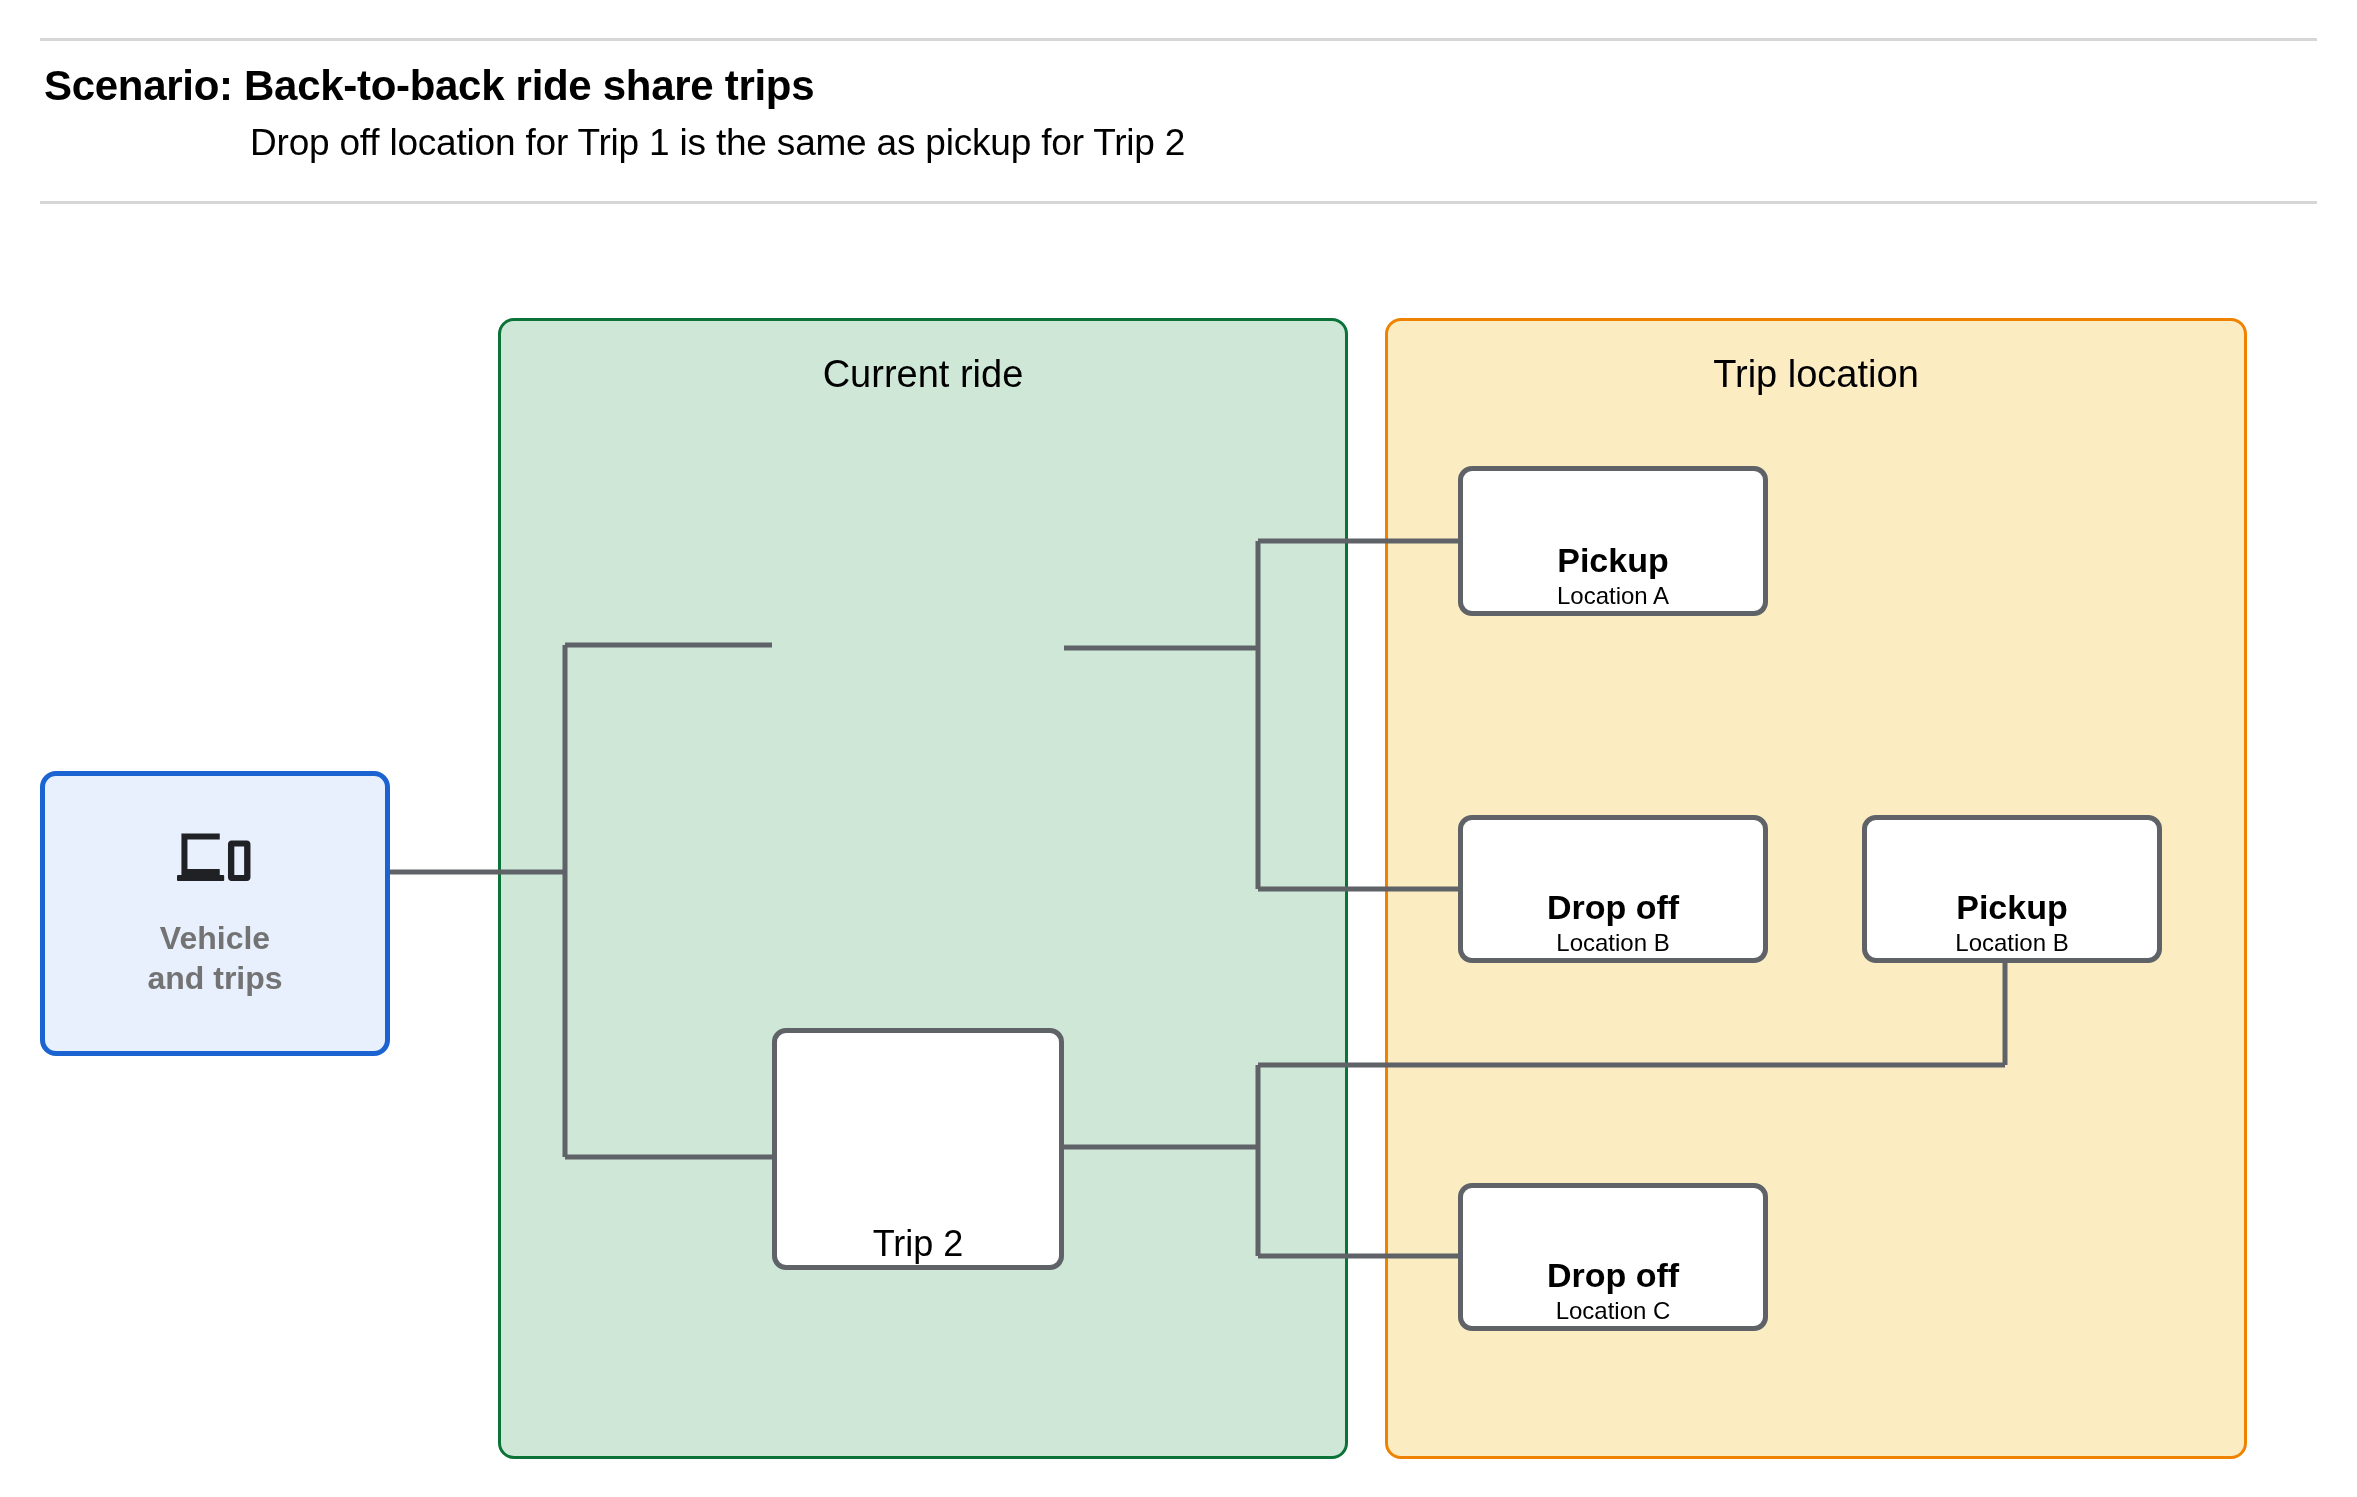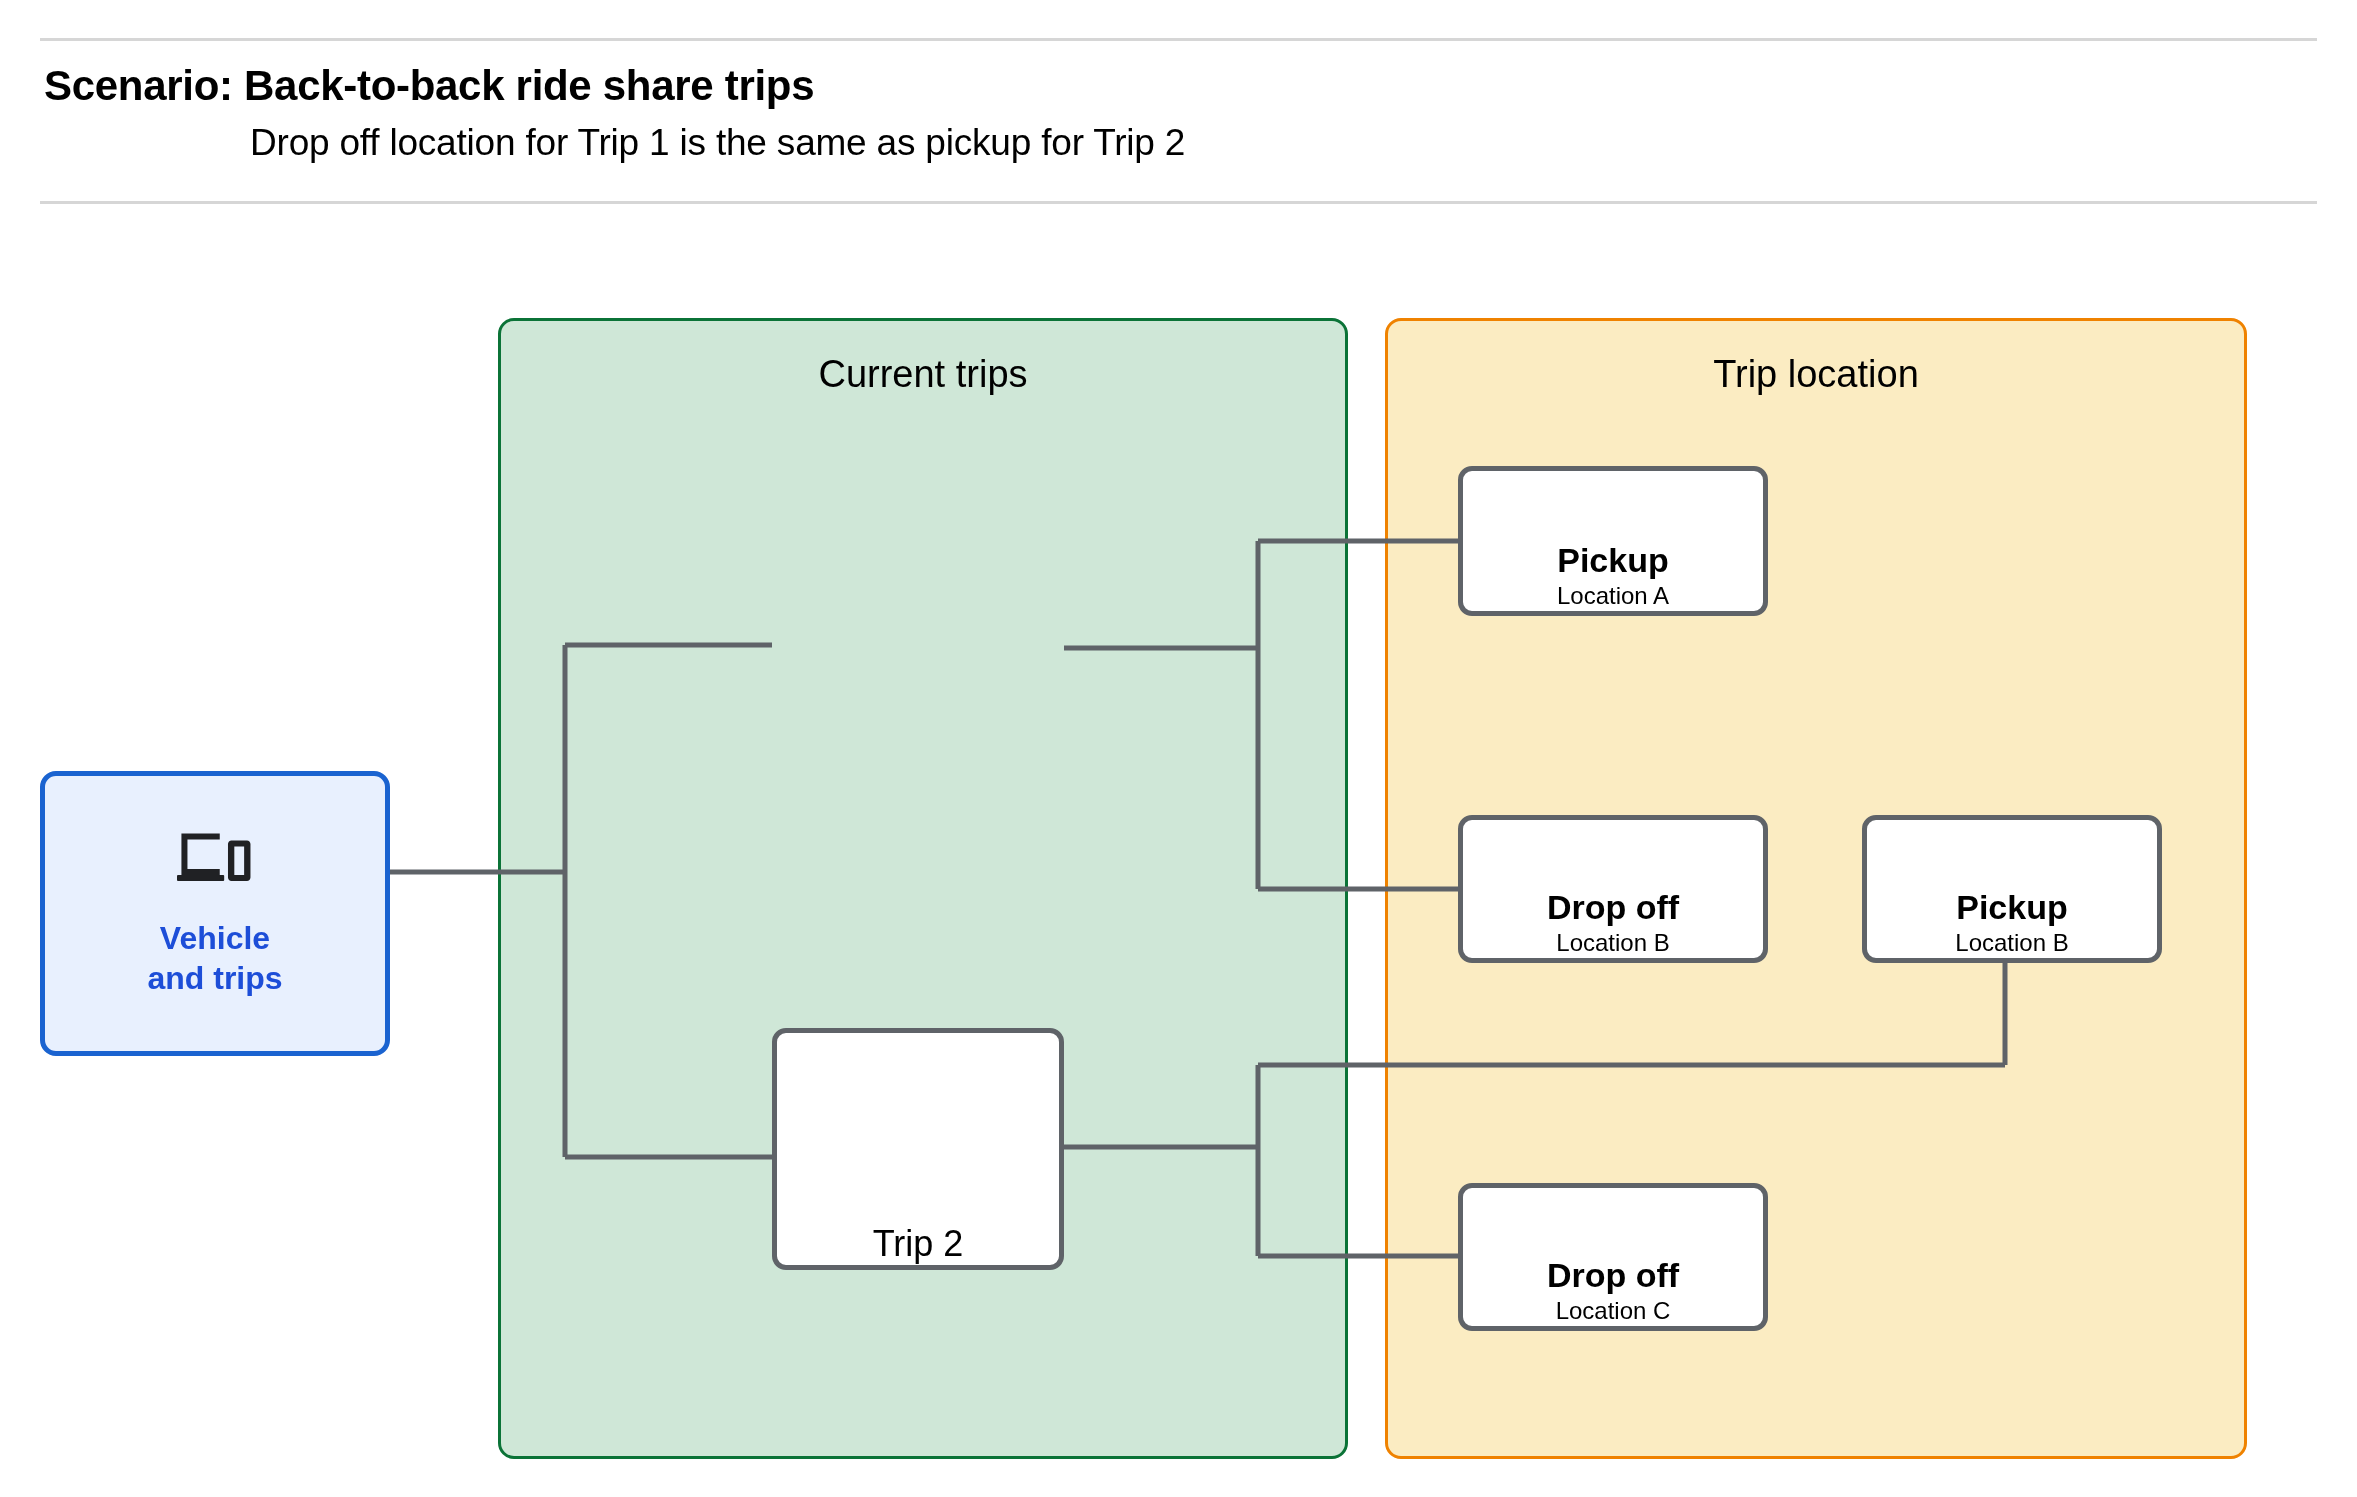--- a/index.html
+++ b/index.html
@@ -153,35 +153,35 @@
   #devices-icon {
     width: 76px;
     height: 54px;
     margin-bottom: 34px;
   }
   #vehicle-label {
     font-size: 32px;
     font-weight: 700;
     line-height: 1.25;
     text-align: center;
-    color: #1d4ed8;
+    color: #737373;
   }
 </style>
 </head>
 <body>
 
 <div id="page">
 
   <div class="rule" id="rule-top"></div>
   <div id="scenario-title">Scenario: Back-to-back ride share trips</div>
   <div id="scenario-subtitle">Drop off  location for Trip 1 is the same as pickup for Trip 2</div>
   <div class="rule" id="rule-bottom"></div>
 
   <div class="panel" id="panel-current-trips">
-    <div class="panel-title" id="title-current-trips">Current trips</div>
+    <div class="panel-title" id="title-current-trips">Current ride</div>
   </div>
 
   <div class="panel" id="panel-trip-waypoints">
     <div class="panel-title" id="title-trip-waypoints">Trip location</div>
   </div>
 
   <svg id="wires" viewBox="0 0 2357 1497" width="2357" height="1497" xmlns="http://www.w3.org/2000/svg">
     <g fill="none" stroke="#5f6368" stroke-width="5" stroke-linecap="butt">
 
       <path d="M 390 872 H 565"></path>

